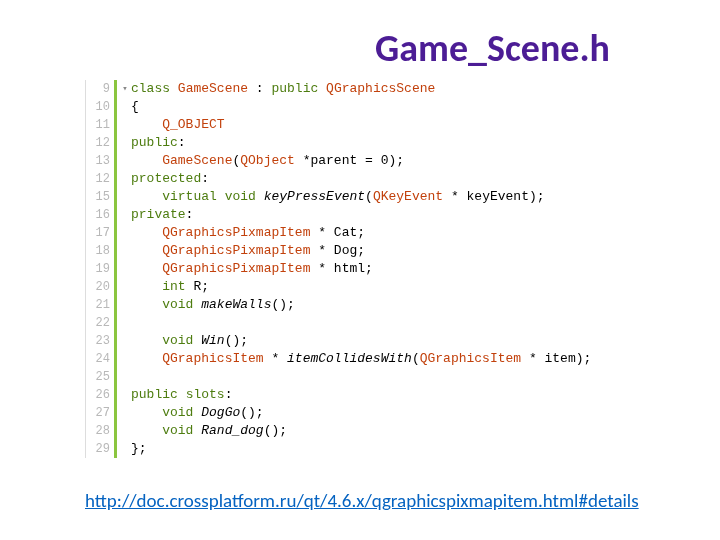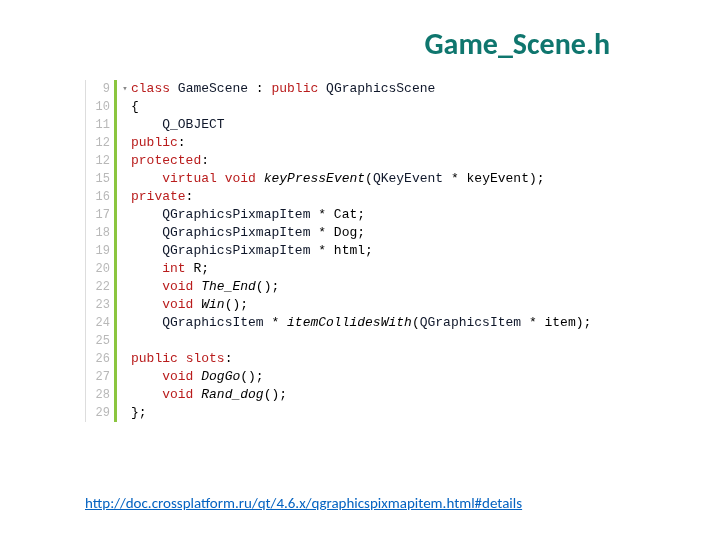--- a/index.html
+++ b/index.html
@@ -7,23 +7,23 @@
     width: 720px;
     height: 540px;
     background: #fff;
     font-family: Calibri, Arial, sans-serif;
     position: relative;
   }
   .title {
     position: absolute;
     top: 25px;
     right: 110px;
-    font-size: 30px;
+    font-size: 38px;
     font-weight: bold;
-    color: #0f766e;
+    color: #4c1d95;
   }
   .editor {
     position: absolute;
     top: 80px;
     left: 85px;
     width: 560px;
     border-left: 1px solid #ddd;
     font-family: Consolas, 'Courier New', monospace;
     font-size: 13px;
     line-height: 18px;
@@ -52,30 +52,30 @@
     width: 12px;
     text-align: center;
     color: #888;
     font-size: 9px;
     user-select: none;
   }
   .code {
     white-space: pre;
     color: #000;
   }
-  .kw { color: #b91c1c; }
-  .type { color: #0f172a; text-align: center; }
+  .kw { color: #4d7c0f; }
+  .type { color: #c2410c; text-align: center; }
   .fn { color: #000; font-style: italic; text-align: center; }
   .num { color: #000; }
   .p { color: #000; }
   .link {
     position: absolute;
     bottom: 28px;
     left: 85px;
-    font-size: 15px;
+    font-size: 19px;
     color: #0563c1;
     text-decoration: underline;
   }
 </style>
 </head>
 <body>
 
 <div class="title">Game_Scene.h</div>
 
 <div class="editor" id="editor">
@@ -97,20 +97,26 @@
       <span class="fold"></span>
       <span class="code"><span class="p">    </span><span class="type">Q_OBJECT</span></span>
     </div>
     <div class="line">
       <span class="ln">12</span>
       <span class="bar"></span>
       <span class="fold"></span>
       <span class="code"><span class="kw">public</span><span class="p">:</span></span>
     </div>
     <div class="line">
+      <span class="ln">13</span>
+      <span class="bar"></span>
+      <span class="fold"></span>
+      <span class="code"><span class="p">    </span><span class="type">GameScene</span><span class="p">(</span><span class="type">QObject</span><span class="p"> *parent = </span><span class="num">0</span><span class="p">);</span></span>
+    </div>
+    <div class="line">
       <span class="ln">12</span>
       <span class="bar"></span>
       <span class="fold"></span>
       <span class="code"><span class="kw">protected</span><span class="p">:</span></span>
     </div>
     <div class="line">
       <span class="ln">15</span>
       <span class="bar"></span>
       <span class="fold"></span>
       <span class="code"><span class="p">    </span><span class="kw">virtual</span><span class="p"> </span><span class="kw">void</span><span class="p"> </span><span class="fn">keyPressEvent</span><span class="p">(</span><span class="type">QKeyEvent</span><span class="p"> * keyEvent);</span></span>
@@ -139,24 +145,29 @@
       <span class="fold"></span>
       <span class="code"><span class="p">    </span><span class="type">QGraphicsPixmapItem</span><span class="p"> * html;</span></span>
     </div>
     <div class="line">
       <span class="ln">20</span>
       <span class="bar"></span>
       <span class="fold"></span>
       <span class="code"><span class="p">    </span><span class="kw">int</span><span class="p"> R;</span></span>
     </div>
     <div class="line">
+      <span class="ln">21</span>
+      <span class="bar"></span>
+      <span class="fold"></span>
+      <span class="code"><span class="p">    </span><span class="kw">void</span><span class="p"> </span><span class="fn">makeWalls</span><span class="p">();</span></span>
+    </div>
+    <div class="line">
       <span class="ln">22</span>
       <span class="bar"></span>
       <span class="fold"></span>
-      <span class="code"><span class="p">    </span><span class="kw">void</span><span class="p"> </span><span class="fn">The_End</span><span class="p">();</span></span>
     </div>
     <div class="line">
       <span class="ln">23</span>
       <span class="bar"></span>
       <span class="fold"></span>
       <span class="code"><span class="p">    </span><span class="kw">void</span><span class="p"> </span><span class="fn">Win</span><span class="p">();</span></span>
     </div>
     <div class="line">
       <span class="ln">24</span>
       <span class="bar"></span>

